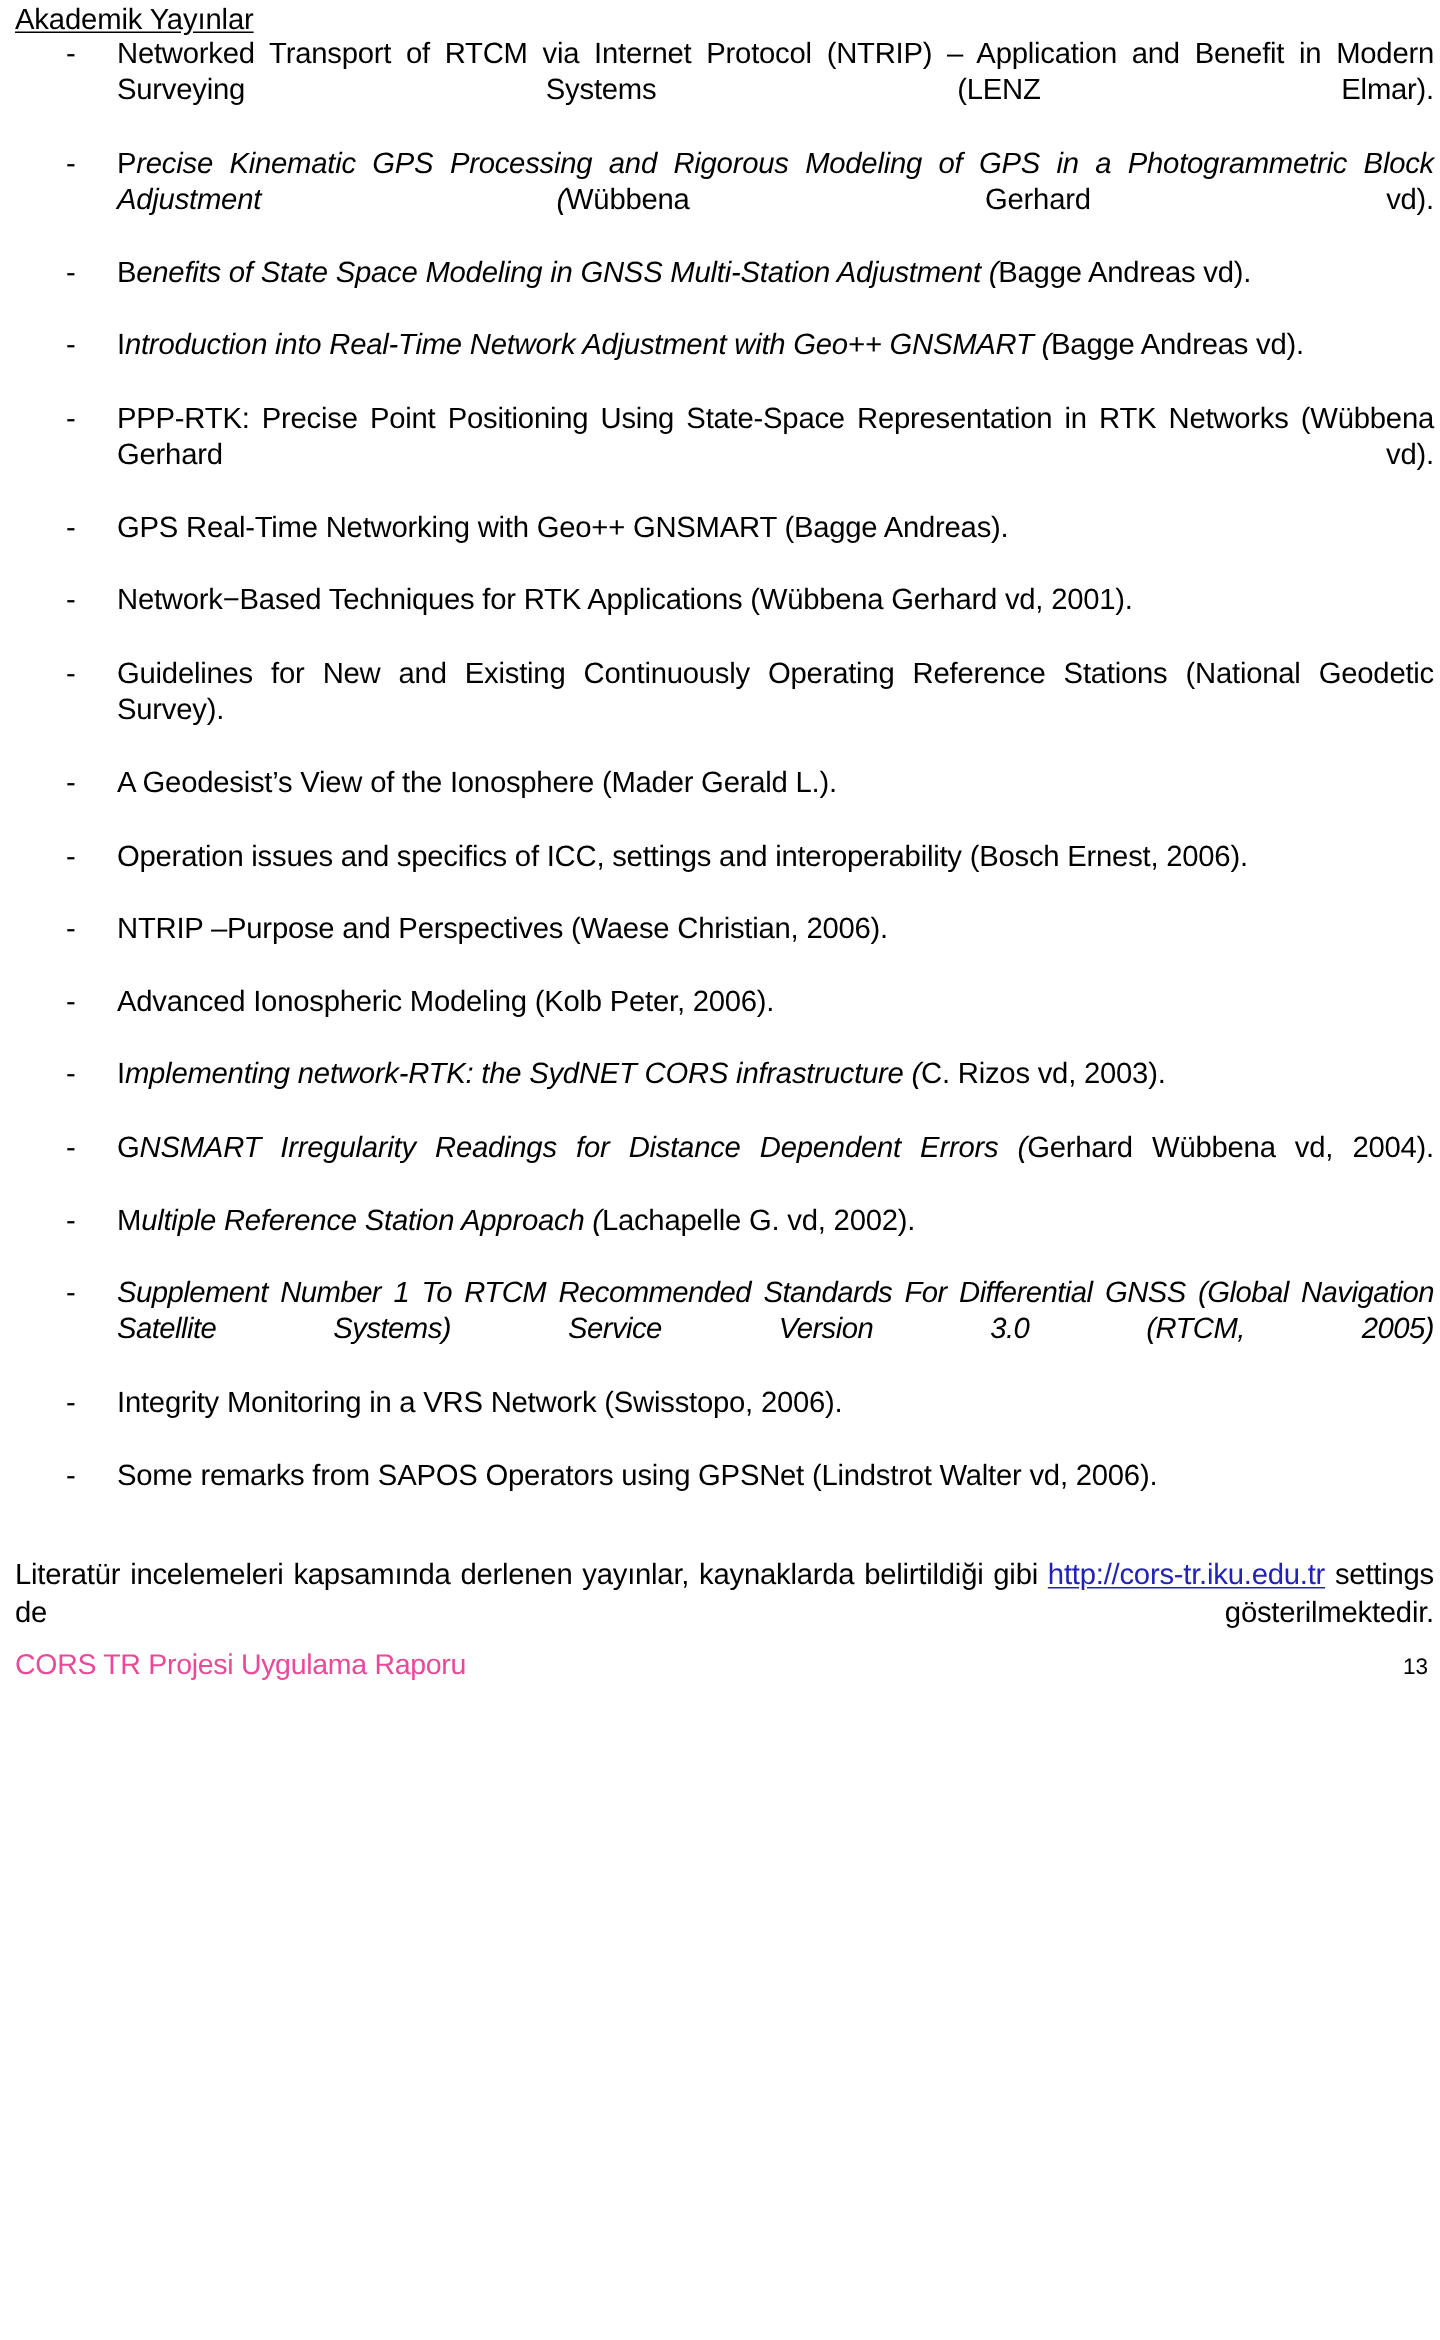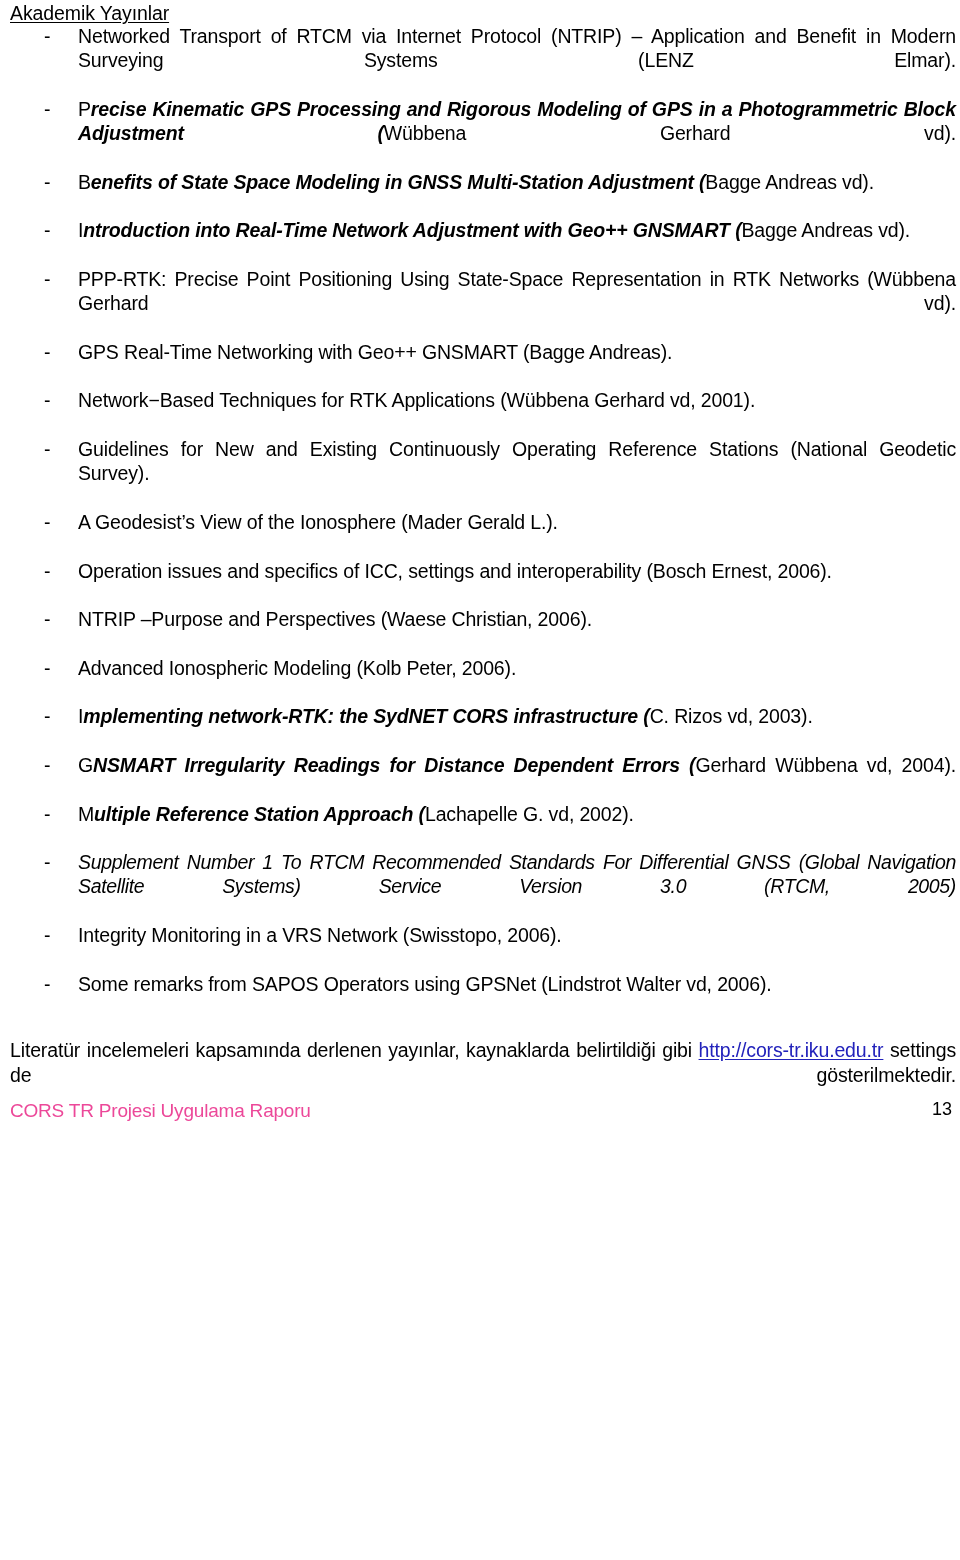--- a/index.html
+++ b/index.html
@@ -71,21 +71,20 @@
     display: inline-block;
     width: 100%;
   }
   .nojust {
     text-align: left;
   }
 
   
   .ital {
     font-style: italic;
-    font-weight: bold;
   }
   .up {
     font-style: normal;
   }
   .narrow {
     font-family: "Liberation Sans", sans-serif;
     font-stretch: condensed;
     letter-spacing: -0.35px;
     font-style: italic;
   }
@@ -123,21 +122,21 @@
     bottom: 0;
     font-size: 19px;
     color: #ec4899;
     letter-spacing: -0.2px;
     white-space: nowrap;
   }
   .footer-page {
     position: absolute;
     right: 0;
     bottom: 2px;
-    font-size: 18px;
+    font-size: 15px;
     color: #000000;
   }
 </style>
 </head>
 <body>
 
 <div class="page">
 
   <div class="content">
 

